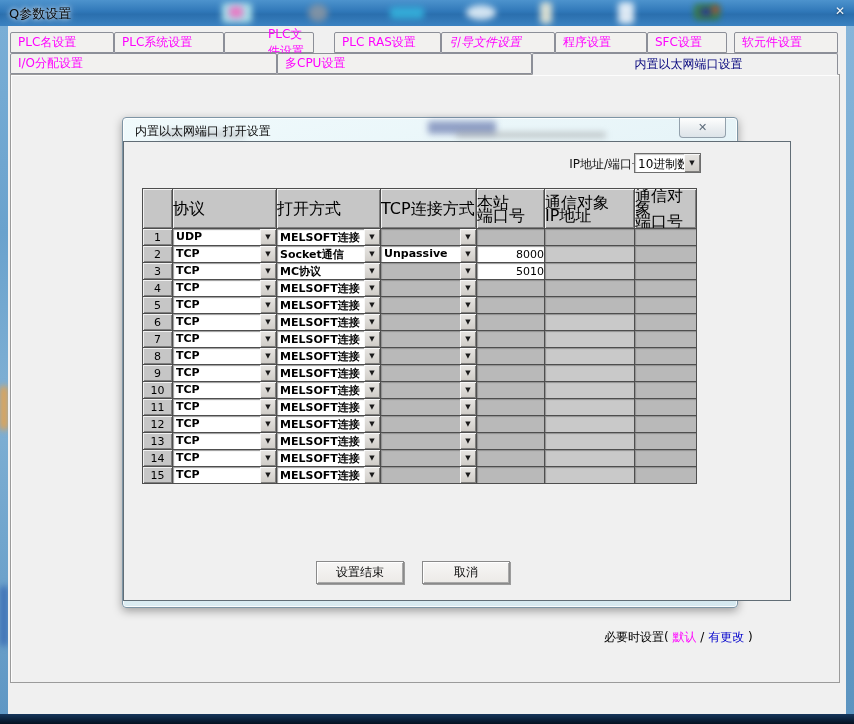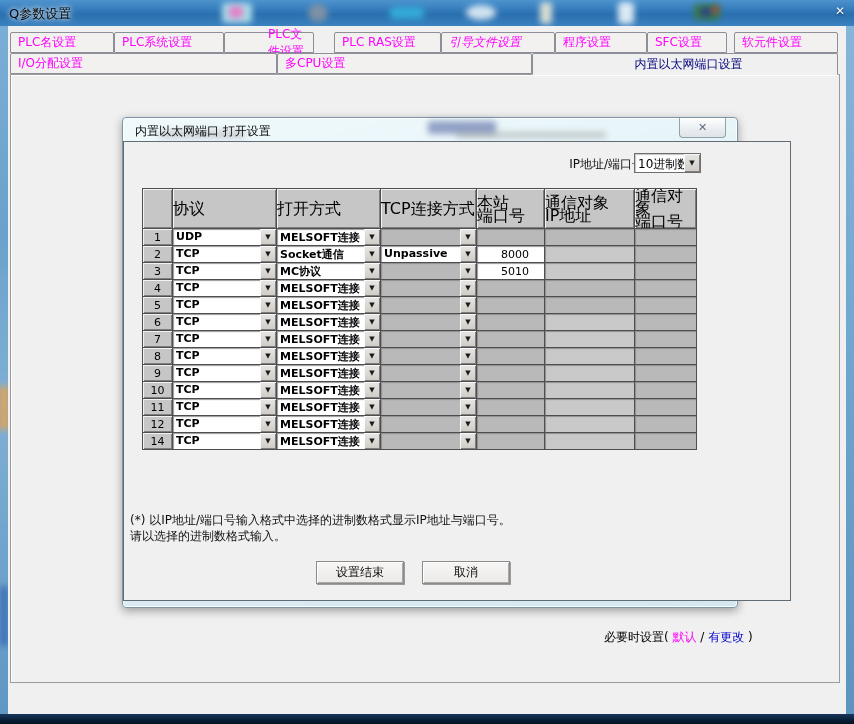--- a/index.html
+++ b/index.html
@@ -111,21 +111,21 @@
   .otable th {
     height:30px; background:#c6c6c6; font-size:16px; line-height:13px;
     text-align:left; white-space:pre-line;
     box-shadow:inset 1px 1px 0 #f2f2f2, inset -1px -1px 0 #7e7e7e;
   }
   .otable td { height:17px; font-size:11px; }
   td.num { background:#c6c6c6; text-align:center;
     box-shadow:inset 1px 1px 0 #f2f2f2, inset -1px -1px 0 #7e7e7e; }
   td.dis { background:#b9b9b9; box-shadow:inset 1px 1px 1px #8f8f8f; }
   td.dis.light { background:#c9c9c9; }
-  td.val { background:#fff; text-align:right; padding-right:15px; box-shadow:inset 1px 1px 1px #9a9a9a; }
+  td.val { background:#fff; text-align:right; padding-right:0; box-shadow:inset 1px 1px 1px #9a9a9a; }
   .combo { display:flex; height:100%; align-items:stretch; }
   .combo .ct { flex:1; background:#fff; padding:1px 0 0 3px; white-space:nowrap; overflow:hidden; box-shadow:inset 1px 1px 1px #9a9a9a;font-weight:bold; }
   .combo.off .ct { background:transparent; box-shadow:none; }
   td.cdis { background:#b9b9b9; box-shadow:inset 1px 1px 1px #8f8f8f; }
 
   .dlg-note { position:absolute; left:6px; top:370px; font-size:12px; line-height:16px; color:#111; white-space:nowrap; }
 
   
   .ghost { position:absolute; filter:blur(3px); border-radius:2px; }
 </style>
@@ -584,21 +584,69 @@
               <div class="combo off">
                 <span class="ct"></span>
                 <span class="ca">▼</span>
               </div>
             </td>
             <td class="dis"></td>
             <td class="dis light"></td>
             <td class="dis"></td>
           </tr>
           <tr>
+            <td class="num">13</td>
+            <td>
+              <div class="combo">
+                <span class="ct">TCP</span>
+                <span class="ca">▼</span>
+              </div>
+            </td>
+            <td>
+              <div class="combo">
+                <span class="ct">MELSOFT连接</span>
+                <span class="ca">▼</span>
+              </div>
+            </td>
+            <td class="cdis">
+              <div class="combo off">
+                <span class="ct"></span>
+                <span class="ca">▼</span>
+              </div>
+            </td>
+            <td class="dis"></td>
+            <td class="dis light"></td>
+            <td class="dis"></td>
+          </tr>
+          <tr>
             <td class="num">14</td>
+            <td>
+              <div class="combo">
+                <span class="ct">TCP</span>
+                <span class="ca">▼</span>
+              </div>
+            </td>
+            <td>
+              <div class="combo">
+                <span class="ct">MELSOFT连接</span>
+                <span class="ca">▼</span>
+              </div>
+            </td>
+            <td class="cdis">
+              <div class="combo off">
+                <span class="ct"></span>
+                <span class="ca">▼</span>
+              </div>
+            </td>
+            <td class="dis"></td>
+            <td class="dis light"></td>
+            <td class="dis"></td>
+          </tr>
+          <tr>
+            <td class="num">15</td>
             <td>
               <div class="combo">
                 <span class="ct">TCP</span>
                 <span class="ca">▼</span>
               </div>
             </td>
             <td>
               <div class="combo">
                 <span class="ct">MELSOFT连接</span>
                 <span class="ca">▼</span>
@@ -610,24 +658,20 @@
                 <span class="ca">▼</span>
               </div>
             </td>
             <td class="dis"></td>
             <td class="dis light"></td>
             <td class="dis"></td>
           </tr>
         </tbody>
     </table>
 
-    <div class="dlg-note">
-      <div>(*) 以IP地址/端口号输入格式中选择的进制数格式显示IP地址与端口号。</div>
-      <div>请以选择的进制数格式输入。</div>
-    </div>
 
     <div class="btn" style="left:192px;top:419px;width:88px;height:23px;">
         <span>设置结束</span>
       </div>
     <div class="btn" style="left:298px;top:419px;width:88px;height:23px;">
         <span>取消</span>
       </div>
   </div>
 </div>
 

